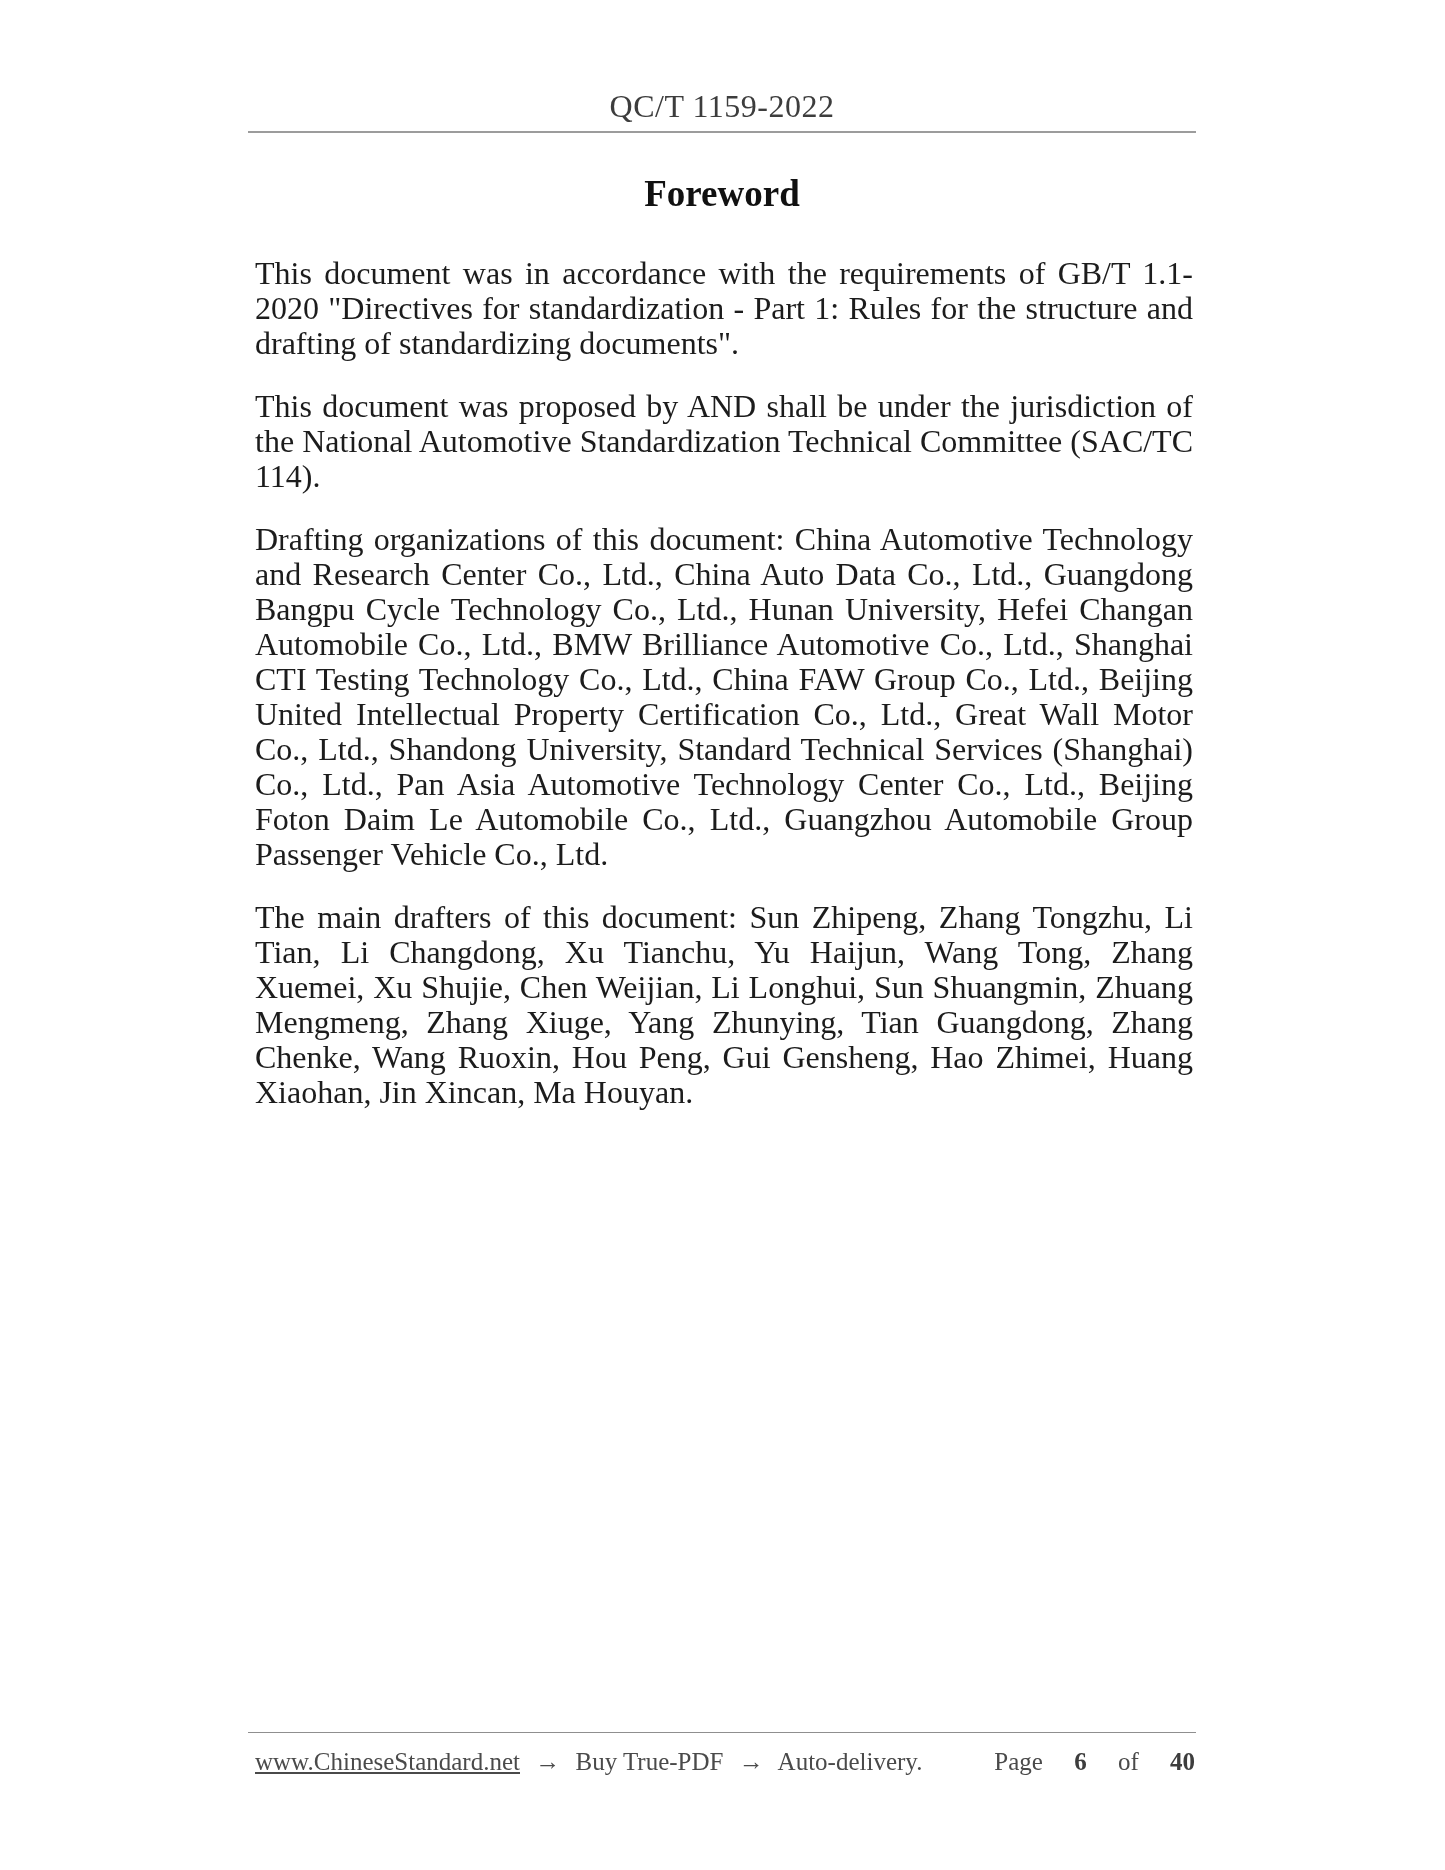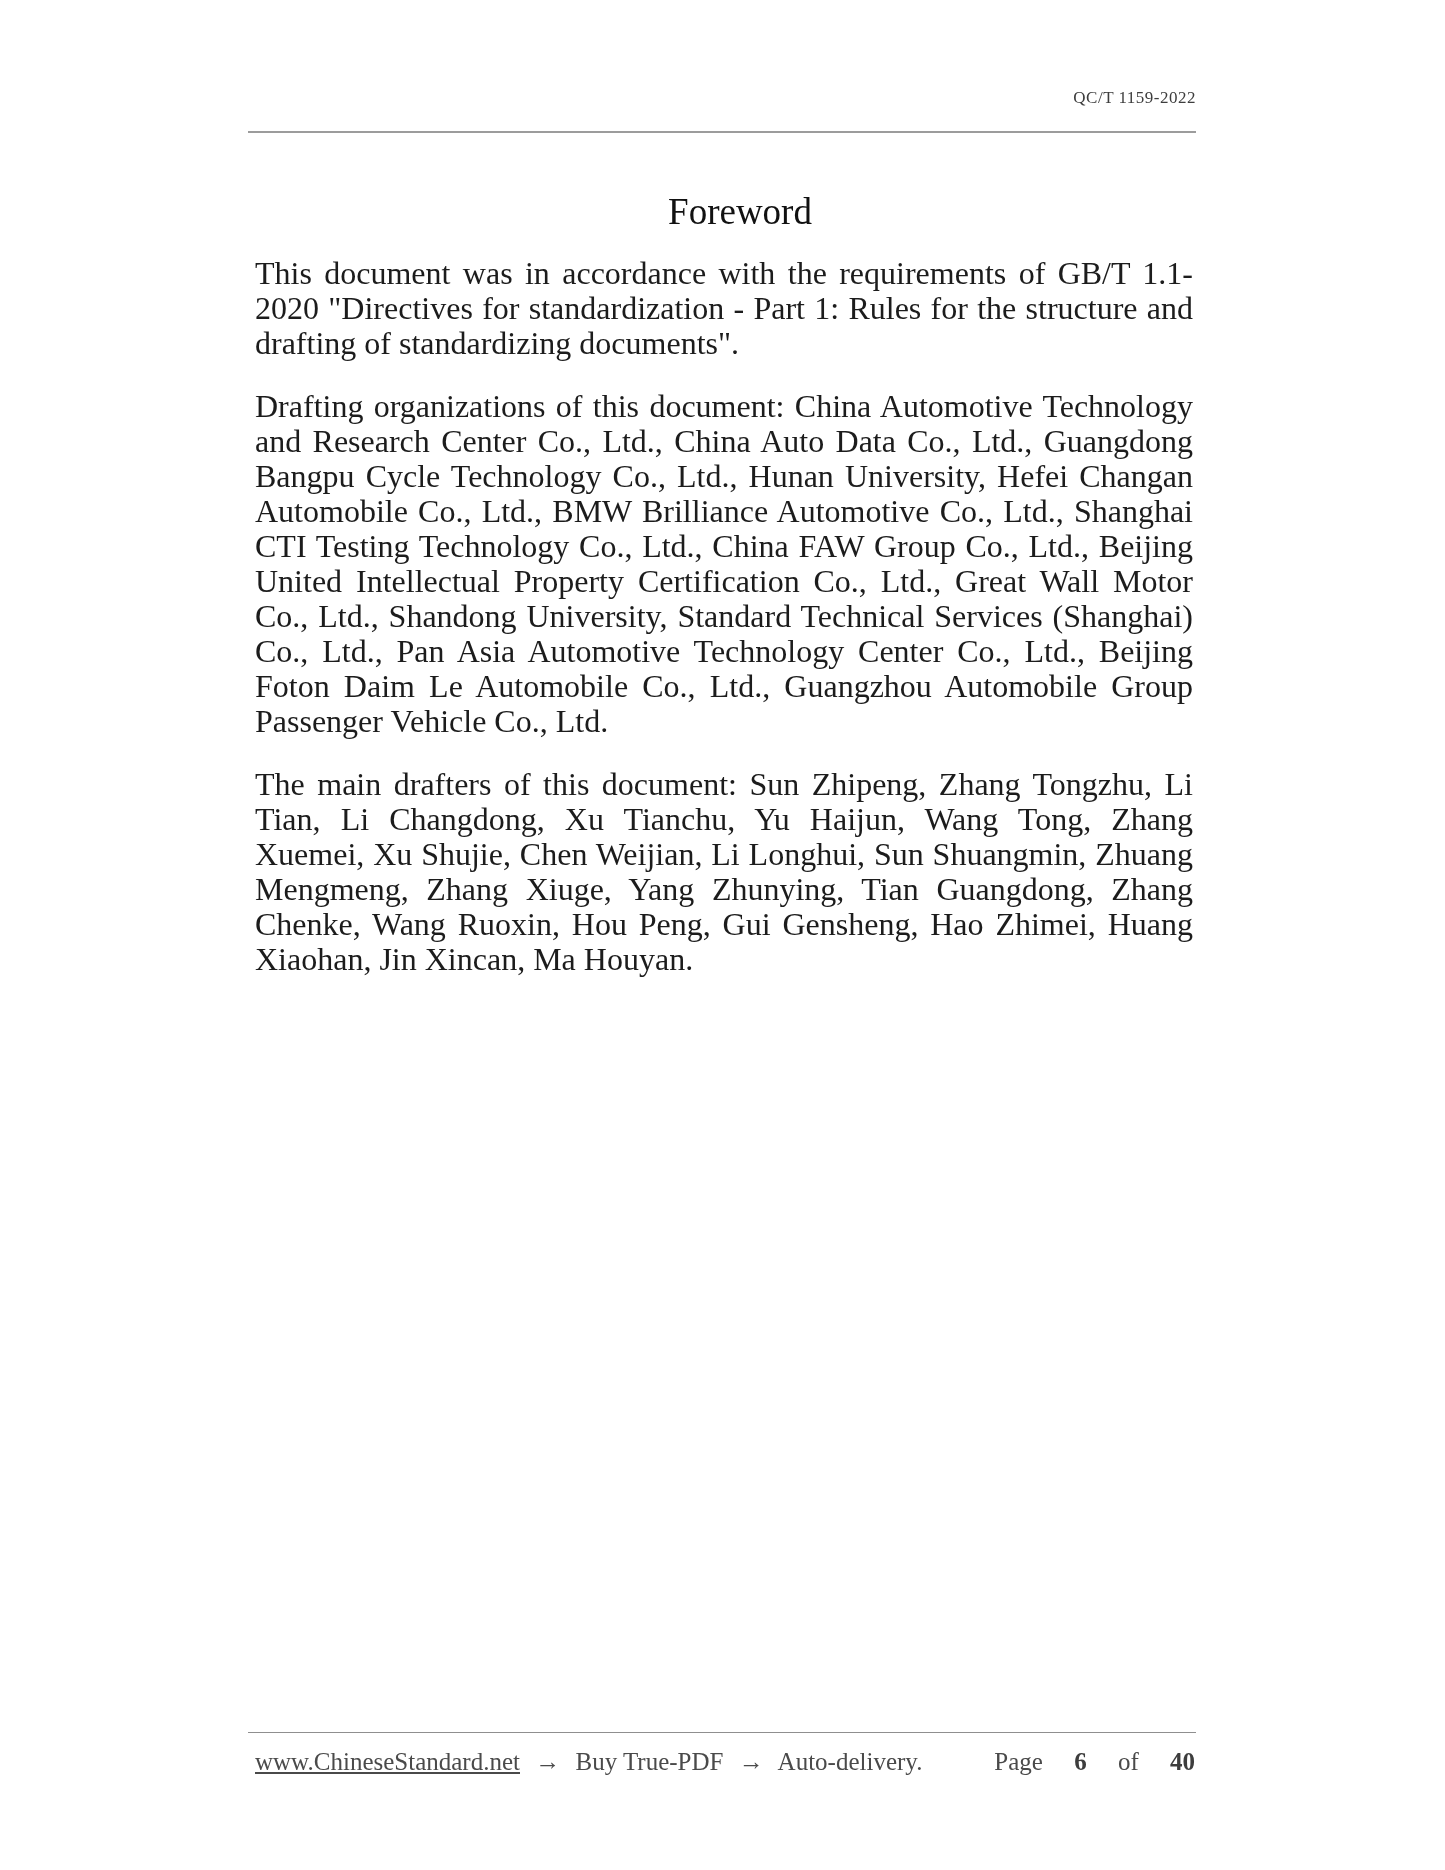--- a/index.html
+++ b/index.html
@@ -17,43 +17,43 @@
   .page {
     position: absolute;
     inset: 0;
     background: #ffffff;
   }
   .doc-header {
     position: absolute;
     top: 88px;
     left: 248px;
     width: 948px;
-    text-align: right;
-    font-size: 17px;
+    text-align: center;
+    font-size: 32px;
     color: #3d3d3d;
     letter-spacing: 0.5px;
   }
   .header-rule {
     position: absolute;
     top: 131px;
     left: 248px;
     width: 948px;
     height: 0;
     border-top: 2px solid #9c9c9c;
   }
   .doc-title {
     position: absolute;
     top: 172px;
     left: 248px;
     width: 948px;
     text-align: center;
     font-size: 37px;
-    font-weight: normal;
+    font-weight: bold;
     color: #111111;
-    margin: 18px;
+    margin: 0;
   }
   .body-text {
     position: absolute;
     top: 256px;
     left: 255px;
     width: 938px;
     color: #1c1c1c;
   }
   .body-text p {
     margin: 0 0 28px 0;
@@ -95,20 +95,21 @@
 <div class="page">
 
   <div class="doc-header">QC/T 1159-2022</div>
 
   <div class="header-rule"></div>
 
   <h1 class="doc-title">Foreword</h1>
 
   <div class="body-text">
     <p>This document was in accordance with the requirements of GB/T 1.1-2020 "Directives for standardization - Part 1: Rules for the structure and drafting of standardizing documents".</p>
+    <p>This document was proposed by AND shall be under the jurisdiction of the National Automotive Standardization Technical Committee (SAC/TC 114).</p>
     <p>Drafting organizations of this document: China Automotive Technology and Research Center Co., Ltd., China Auto Data Co., Ltd., Guangdong Bangpu Cycle Technology Co., Ltd., Hunan University, Hefei Changan Automobile Co., Ltd., BMW Brilliance Automotive Co., Ltd., Shanghai CTI Testing Technology Co., Ltd., China FAW Group Co., Ltd., Beijing United Intellectual Property Certification Co., Ltd., Great Wall Motor Co., Ltd., Shandong University, Standard Technical Services (Shanghai) Co., Ltd., Pan Asia Automotive Technology Center Co., Ltd., Beijing Foton Daim Le Automobile Co., Ltd., Guangzhou Automobile Group Passenger Vehicle Co., Ltd.</p>
     <p>The main drafters of this document: Sun Zhipeng, Zhang Tongzhu, Li Tian, Li Changdong, Xu Tianchu, Yu Haijun, Wang Tong, Zhang Xuemei, Xu Shujie, Chen Weijian, Li Longhui, Sun Shuangmin, Zhuang Mengmeng, Zhang Xiuge, Yang Zhunying, Tian Guangdong, Zhang Chenke, Wang Ruoxin, Hou Peng, Gui Gensheng, Hao Zhimei, Huang Xiaohan, Jin Xincan, Ma Houyan.</p>
   </div>
 
   <div class="doc-footer-rule"></div>
 
   <div class="doc-footer">
     <div class="footer-left">
       <span class="site-link">www.ChineseStandard.net</span>
       <span>→</span>

